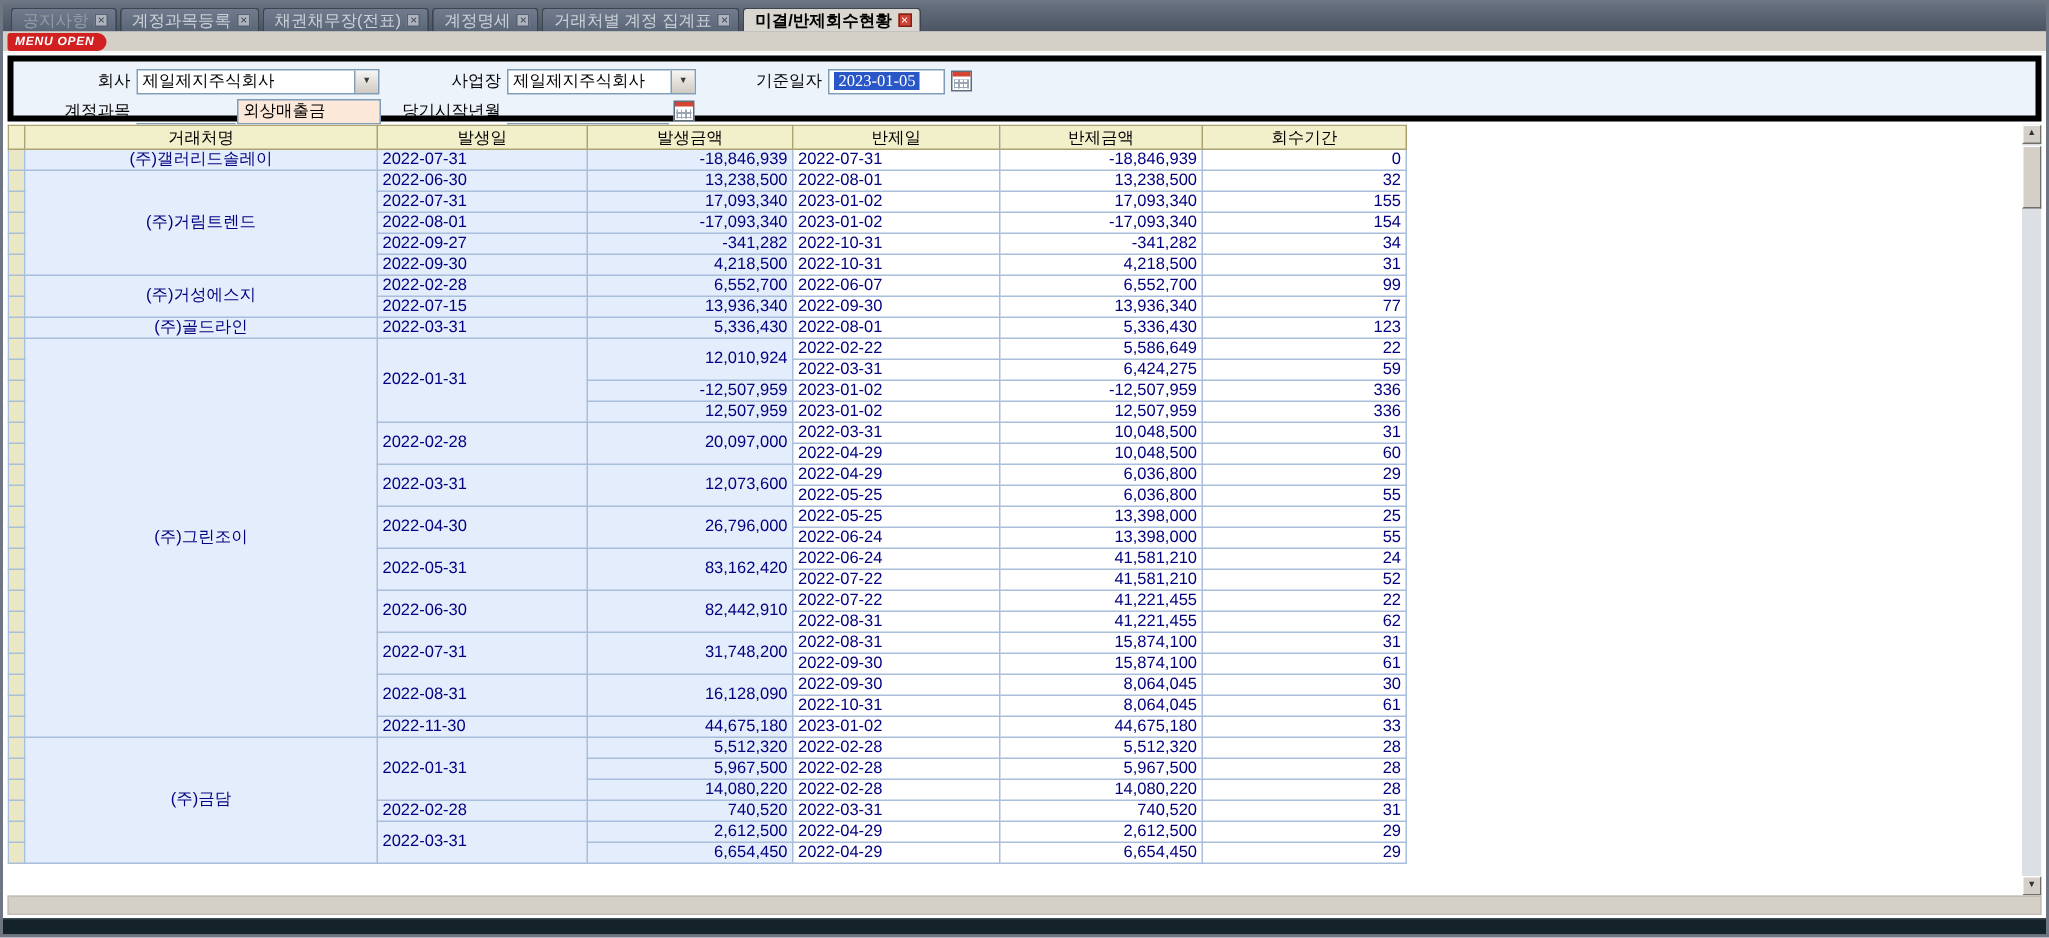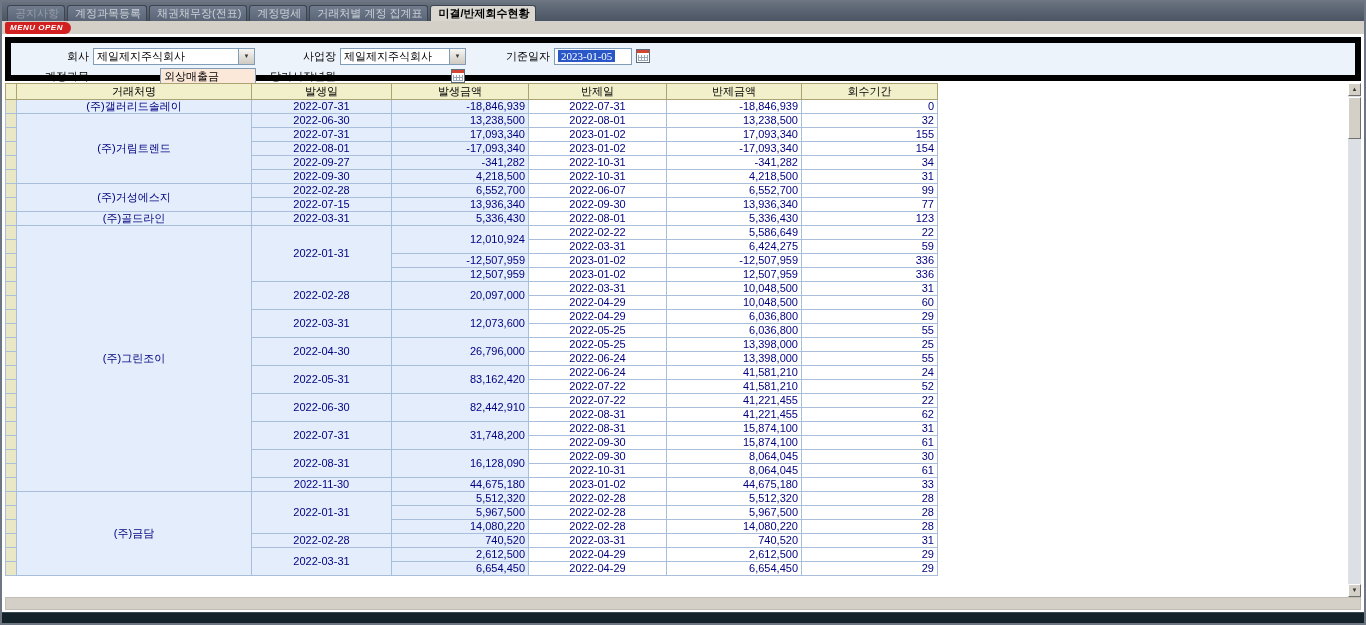--- a/index.html
+++ b/index.html
@@ -6,37 +6,37 @@
   html,body { width:1366px; height:625px; overflow:hidden;
     font-family:"Liberation Sans","DejaVu Sans",sans-serif; background:#8d949e; }
   .window { width:1366px; height:625px; border:2px solid #6e7684;
     background:#fff; display:flex; flex-direction:column; }
 
   
   .tabbar { flex:none; height:19px; background:linear-gradient(#68727f,#4a5462);
     display:flex; align-items:flex-end; padding-left:5px; gap:2px; overflow:hidden; }
   .tab { height:16px; display:flex; align-items:center; gap:4px; padding:0 5px 0 7px;
     font-size:11px; color:#ccd1d9; background:linear-gradient(#707c8d,#5a6577);
-    border:1px solid #3c4450; border-bottom:none; border-radius:3px 3px 0 0; white-space:nowrap;flex-direction:column; }
+    border:1px solid #3c4450; border-bottom:none; border-radius:3px 3px 0 0; white-space:nowrap; }
   .tab.dim .tab-label { color:#959ca8; }
   .tab.active { background:#dad7d0; color:#000; font-weight:bold; }
   .tab-close { flex:none; width:9px; height:9px; font-size:8px; line-height:8px; text-align:center;
     background:#aeb4bf; color:#39404a; border:1px solid #59616e; font-weight:normal; font-style:normal; }
   .tab.active .tab-close { background:#cf4436; color:#fff; border-color:#7e2014; }
 
   
   .menu-strip { flex:none; height:14px; background:#d4d0c8; position:relative;
     border-bottom:1px solid #ffffff;padding-left:16px; }
   .menu-open { position:absolute; left:3px; top:1px; background:#d21f1f; color:#fff;
     font-size:8px; font-weight:bold; font-style:italic; line-height:10px;
     padding:1px 8px 1px 5px; border-radius:2px 6px 6px 2px; letter-spacing:.5px; cursor:pointer; }
 
   
   .form-panel { flex:none; margin:2px 3px; height:44px; background:#edf3fb;
-    border:6px solid #000000; position:relative; font-size:11px; }
+    border:4px solid #000000; position:relative; font-size:11px; }
   .flabel { position:absolute; text-align:right; color:#000; line-height:17px; white-space:nowrap; }
   .ffield { position:absolute; height:17px; border:1px solid #7f9db9; background:#fff;
     font-size:11px; line-height:15px; padding:0 3px; color:#000; overflow:hidden; white-space:nowrap;font-family:Liberation Serif, serif; }
   .combo { display:flex; padding:0; }
   .combo-text { flex:1; padding:0 3px; overflow:hidden; }
   .combo-btn { flex:none; width:16px; display:flex; align-items:center; justify-content:center;
     font-size:6px; color:#3a3a3a; background:linear-gradient(#f7f6f4,#cfcac2);
     border-left:1px solid #7f9db9; cursor:pointer; }
   .sel { background:#2a57c8; color:#fff; padding:0 3px; }
   .field-center { text-align:center;margin-top:16px; }
@@ -53,21 +53,21 @@
   table.grid th { background:#f2efcb; border:1px solid #aba472; font-weight:normal;
     font-size:11px; height:15px; padding:0 2px; color:#000; text-align:center;
     overflow:hidden; white-space:nowrap; }
   table.grid th.corner { border-color:#aba472; }
   table.grid td { border:1px solid #a9bedb; font-size:11px; height:13.6px; line-height:13px;
     padding:0 3px; color:#000080; overflow:hidden; white-space:nowrap; }
   td.rowhead { background:#eae7c6; border-color:#b5ae7e; padding:0; }
   td.occ { background:#e3edfb; }
   td.stl { background:#ffffff; }
   td.name { background:#e3edfb; text-align:center; padding-left:5px; }
-  td.date { text-align:center; }
+  td.date { text-align:left; }
   td.num { text-align:right; }
 
   
   .vscroll { position:absolute; right:0; top:0; bottom:0; width:13px; background:#dcdfe4; }
   .vs-btn { position:absolute; left:0; width:13px; height:13px; background:#d4d0c8;
     border:1px solid; border-color:#fff #6f6f6f #6f6f6f #fff; font-size:6px; line-height:11px;
     text-align:center; color:#333; cursor:pointer; }
   .vs-btn.up { top:0; } .vs-btn.down { bottom:0; }
   .vs-thumb { position:absolute; left:0; top:14px; width:13px; height:42px; background:#d4d0c8;
     border:1px solid; border-color:#fff #6f6f6f #6f6f6f #fff; cursor:grab; }

